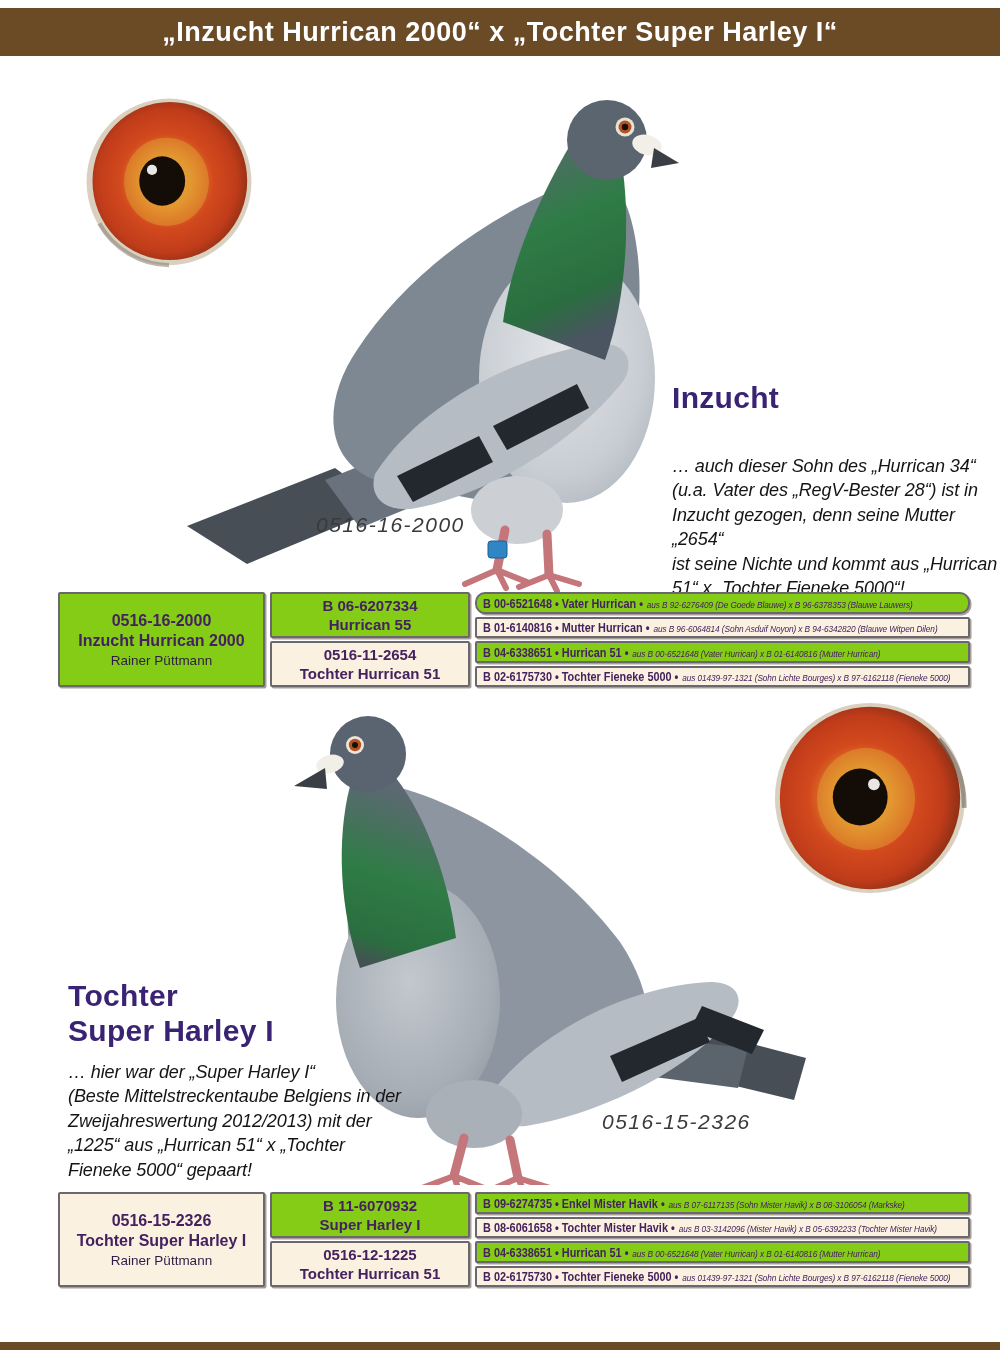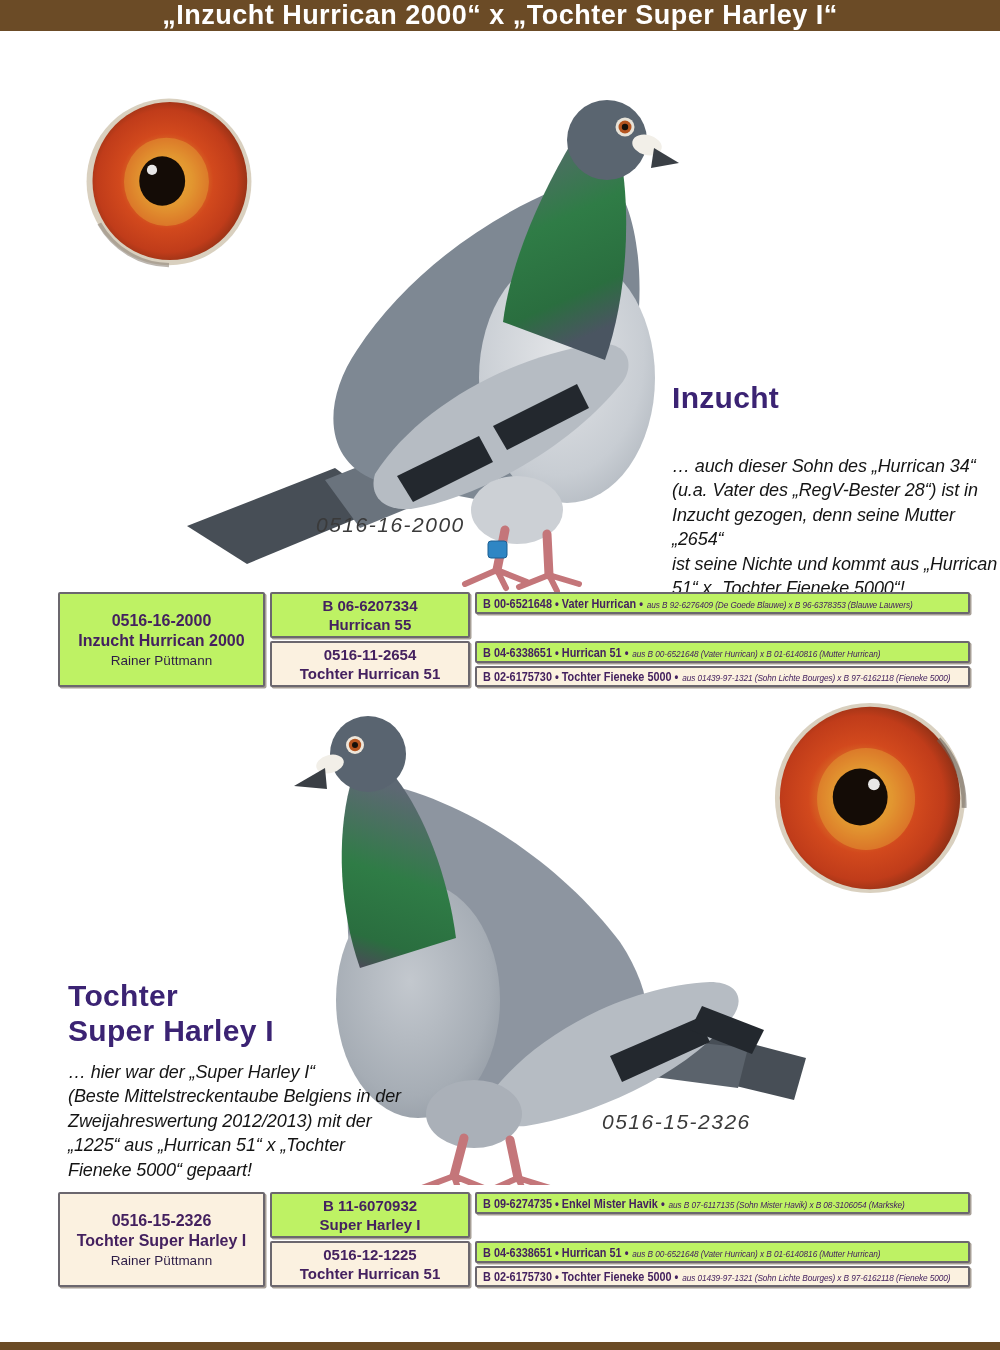--- a/index.html
+++ b/index.html
@@ -7,21 +7,21 @@
   #page {
     position:relative; width:1000px; height:1350px; margin:0 auto;
     background:#ffffff; overflow:hidden;
     font-family:"Liberation Sans", sans-serif;
   }
   
   .banner {
     position:absolute; left:0; width:1000px; background:#6b4b26;
     display:flex; align-items:center; justify-content:center;
   }
-  #top-banner { top:0; height:31px; }
+  #top-banner { top:8px; height:48px; }
   #top-banner .banner-text {
     color:#fff; font-size:27px; font-weight:bold; letter-spacing:.5px;
   }
   #bottom-banner { top:1342px; height:48px;justify-content:flex-end; }
   #bottom-banner .price-text {
     color:#fff; font-size:22px; font-weight:bold; font-style:italic; letter-spacing:.2px;
   }
   #bottom-banner .page-num {
     position:absolute; right:28px; top:0; height:48px; display:flex; align-items:center;
     color:#fff; font-size:23px; font-weight:bold; letter-spacing:2px;
@@ -44,21 +44,21 @@
     position:absolute; left:58px; width:910px; height:95px;
     display:grid; grid-template-columns:207px 200px 495px;
     grid-template-rows:repeat(4, 1fr); column-gap:5px; row-gap:3px;
   }
   .cell {
     border:2px solid #6b676e; border-radius:2px;
     box-shadow:1.5px 1.5px 0 #a79f96;
     display:flex; flex-direction:column; align-items:center; justify-content:center;
     overflow:hidden; color:#44215f;
   }
-  .cell.peach { background:#bef264; }
+  .cell.peach { background:#84cc16; }
   .cell.cream { background:#fbf1e0; }
   .cell-subject { grid-column:1; grid-row:1/5; }
   .cell-parent-0 { grid-column:2; grid-row:1/3; }
   .cell-parent-1 { grid-column:2; grid-row:3/5; }
   .cell-gp { grid-column:3; align-items:flex-start; justify-content:center; padding-left:6px; }
   .subject-id, .subject-name { font-weight:bold; font-size:16px; line-height:1.25; }
   .subject-owner { font-size:13.5px; margin-top:2px; color:#2d1d47; }
   .parent-id, .parent-name { font-weight:bold; font-size:15px; line-height:1.3; }
   .gp-line {
     display:inline-block; white-space:nowrap;
@@ -163,23 +163,27 @@
       <div class="subject-owner">Rainer Püttmann</div>
     </div>
     <div class="cell peach cell-parent-0 t-center">
       <div class="parent-id">B 06-6207334</div>
       <div class="parent-name">Hurrican 55</div>
     </div>
     <div class="cell cream cell-parent-1 t-center">
       <div class="parent-id">0516-11-2654</div>
       <div class="parent-name">Tochter Hurrican 51</div>
     </div>
-    <div class="cell peach cell-gp" style="grid-row:1;">
+    <div class="cell peach cell-gp" style="grid-row:1;border-radius:10px;">
       <span class="gp-line"><span class="gp-label">B 00-6521648 • Vater Hurrican •</span>
       <span class="gp-detail">aus B 92-6276409 (De Goede Blauwe) x B 96-6378353 (Blauwe Lauwers)</span></span>
+    </div>
+    <div class="cell cream cell-gp" style="grid-row:2;">
+      <span class="gp-line"><span class="gp-label">B 01-6140816 • Mutter Hurrican •</span>
+      <span class="gp-detail">aus B 96-6064814 (Sohn Asduif Noyon) x B 94-6342820 (Blauwe Witpen Dilen)</span></span>
     </div>
     <div class="cell peach cell-gp" style="grid-row:3;">
       <span class="gp-line"><span class="gp-label">B 04-6338651 • Hurrican 51 •</span>
       <span class="gp-detail">aus B 00-6521648 (Vater Hurrican) x B 01-6140816 (Mutter Hurrican)</span></span>
     </div>
     <div class="cell cream cell-gp" style="grid-row:4;">
       <span class="gp-line"><span class="gp-label">B 02-6175730 • Tochter Fieneke 5000 •</span>
       <span class="gp-detail">aus 01439-97-1321 (Sohn Lichte Bourges) x B 97-6162118 (Fieneke 5000)</span></span>
     </div>
   </div>
@@ -273,20 +277,24 @@
       <div class="parent-name">Super Harley I</div>
     </div>
     <div class="cell cream cell-parent-1 t-center">
       <div class="parent-id">0516-12-1225</div>
       <div class="parent-name">Tochter Hurrican 51</div>
     </div>
     <div class="cell peach cell-gp" style="grid-row:1;">
       <span class="gp-line"><span class="gp-label">B 09-6274735 • Enkel Mister Havik •</span>
       <span class="gp-detail">aus B 07-6117135 (Sohn Mister Havik) x B 08-3106054 (Markske)</span></span>
     </div>
+    <div class="cell cream cell-gp" style="grid-row:2;">
+      <span class="gp-line"><span class="gp-label">B 08-6061658 • Tochter Mister Havik •</span>
+      <span class="gp-detail">aus B 03-3142096 (Mister Havik) x B 05-6392233 (Tochter Mister Havik)</span></span>
+    </div>
     <div class="cell peach cell-gp" style="grid-row:3;">
       <span class="gp-line"><span class="gp-label">B 04-6338651 • Hurrican 51 •</span>
       <span class="gp-detail">aus B 00-6521648 (Vater Hurrican) x B 01-6140816 (Mutter Hurrican)</span></span>
     </div>
     <div class="cell cream cell-gp" style="grid-row:4;">
       <span class="gp-line"><span class="gp-label">B 02-6175730 • Tochter Fieneke 5000 •</span>
       <span class="gp-detail">aus 01439-97-1321 (Sohn Lichte Bourges) x B 97-6162118 (Fieneke 5000)</span></span>
     </div>
   </div>
 

